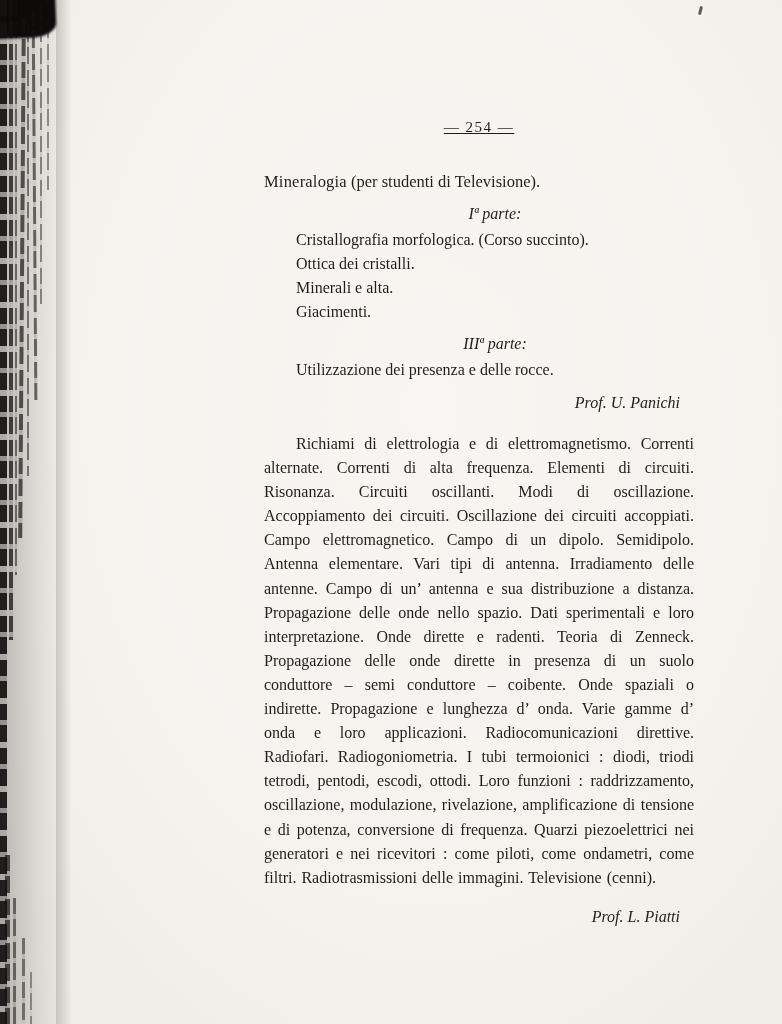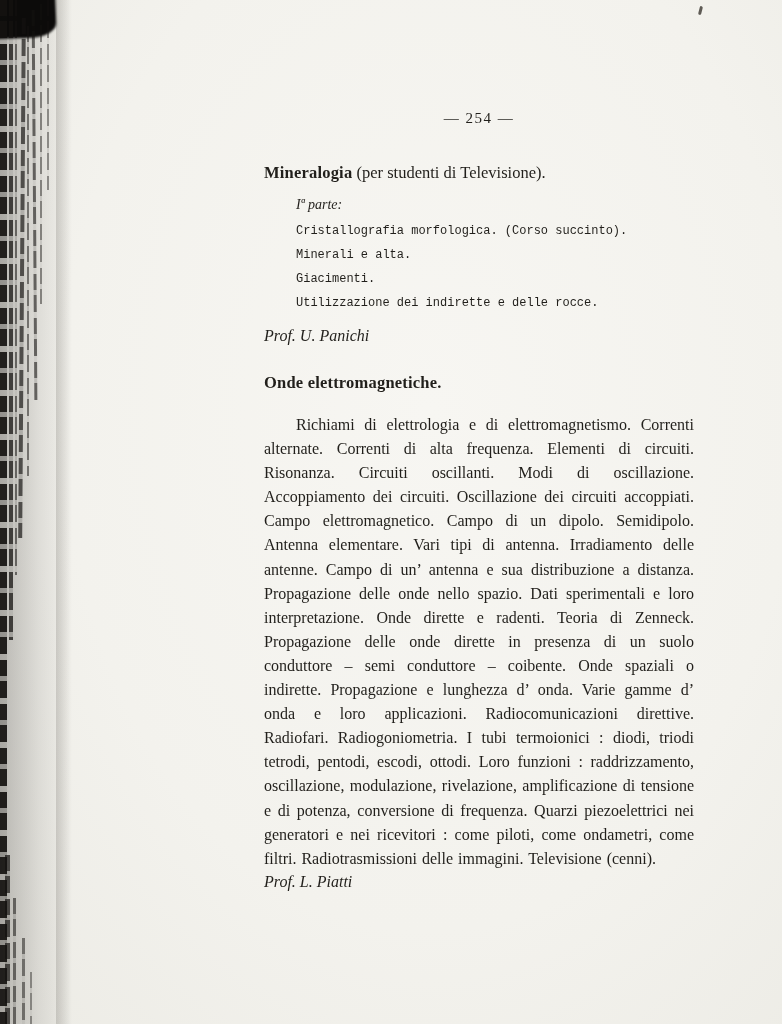--- a/index.html
+++ b/index.html
@@ -51,38 +51,38 @@
   .speck-tr {
     position:absolute; left:699px; top:6px; width:3px; height:9px;
     background:#3a362f; transform:rotate(14deg); border-radius:2px; opacity:.8;
   }
 
   
   .content {
     position:absolute; left:264px; top:106px; width:430px;
   }
   .page-number {
-    text-align:center; font-size:15px; letter-spacing:1.5px; margin:4px 0 36px 0;
+    text-align:center; font-size:15px; letter-spacing:1.5px; margin:13px 0 36px 0;text-decoration:underline;
   }
   .h-course { font-size:16.5px; margin:0 0 10px 0; }
-  .h-course .bold { font-weight:700; letter-spacing:.2px;text-align:right; }
+  .h-course .bold { font-weight:400; letter-spacing:.2px;text-align:right; }
   .part-label {
-    font-style:italic; margin:8px 0 2px 32px; font-size:14px; line-height:24px;
+    font-style:italic; margin:8px 0 2px 32px; font-size:16px; line-height:24px;text-align:center;
   }
-  .part-line { margin:0 0 0 32px; font-size:12px; line-height:24px;font-family:Liberation Mono, monospace; }
+  .part-line { margin:0 0 0 32px; font-size:16px; line-height:24px; }
   .signature {
-    font-style:italic; padding-right:14px;
+    font-style:italic; text-align:right; padding-right:14px;
     font-size:16px; margin:12px 0 0 0;
   }
   .h-course2 { font-size:16.5px; font-weight:700; margin:28px 0 0 0; letter-spacing:.2px; }
   .body-par {
     margin:20px 0 0 0; font-size:16px; line-height:24.1px;
     text-align:justify; text-indent:32px; word-spacing:1px;
   }
-  .signature2 { margin-top:2px; }
+  .signature2 { margin-top:18px; }
 </style>
 </head>
 <body>
 
 <div class="page">
 
   <div class="binding">
     <div class="blob-tl"></div>
     <div class="streak s1"></div>
     <div class="streak s2"></div>
@@ -103,28 +103,29 @@
   <div class="content">
 
     <div class="page-number">— 254 —</div>
 
     <div class="h-course">
       <span class="bold">Mineralogia</span><span> (per studenti di Televisione).</span>
     </div>
 
     <div class="part-label">Iª parte:</div>
     <div class="part-line">Cristallografia morfologica. (Corso succinto).</div>
+    <div class="part-line">Ottica dei cristalli.</div>
 
     <div class="part-line">Minerali e alta.</div>
     <div class="part-line">Giacimenti.</div>
 
-    <div class="part-line">Utilizzazione dei indirette e delle rocce.</div>
+    <div class="part-label">IIIª parte:</div>
+    <div class="part-line">Utilizzazione dei presenza e delle rocce.</div>
 
     <div class="signature">Prof. U. Panichi</div>
 
-    <div class="h-course2">Onde elettromagnetiche.</div>
 
     <div class="body-par">Richiami di elettrologia e di elettromagnetismo. Correnti alternate. Correnti di alta frequenza. Elementi di circuiti. Risonanza. Circuiti oscillanti. Modi di oscillazione. Accoppiamento dei circuiti. Oscillazione dei circuiti accoppiati. Campo elettromagnetico. Campo di un dipolo. Semidipolo. Antenna elementare. Vari tipi di antenna. Irradiamento delle antenne. Campo di un’ antenna e sua distribuzione a distanza. Propagazione delle onde nello spazio. Dati sperimentali e loro interpretazione. Onde dirette e radenti. Teoria di Zenneck. Propagazione delle onde dirette in presenza di un suolo conduttore – semi conduttore – coibente. Onde spaziali o indirette. Propagazione e lunghezza d’ onda. Varie gamme d’ onda e loro applicazioni. Radiocomunicazioni direttive. Radiofari. Radiogoniometria. I tubi termoionici : diodi, triodi tetrodi, pentodi, escodi, ottodi. Loro funzioni : raddrizzamento, oscillazione, modulazione, rivelazione, amplificazione di tensione e di potenza, conversione di frequenza. Quarzi piezoelettrici nei generatori e nei ricevitori : come piloti, come ondametri, come filtri. Radiotrasmissioni delle immagini. Televisione (cenni).</div>
 
     <div class="signature signature2">Prof. L. Piatti</div>
 
   </div>
 </div>
 
 </body></html>

